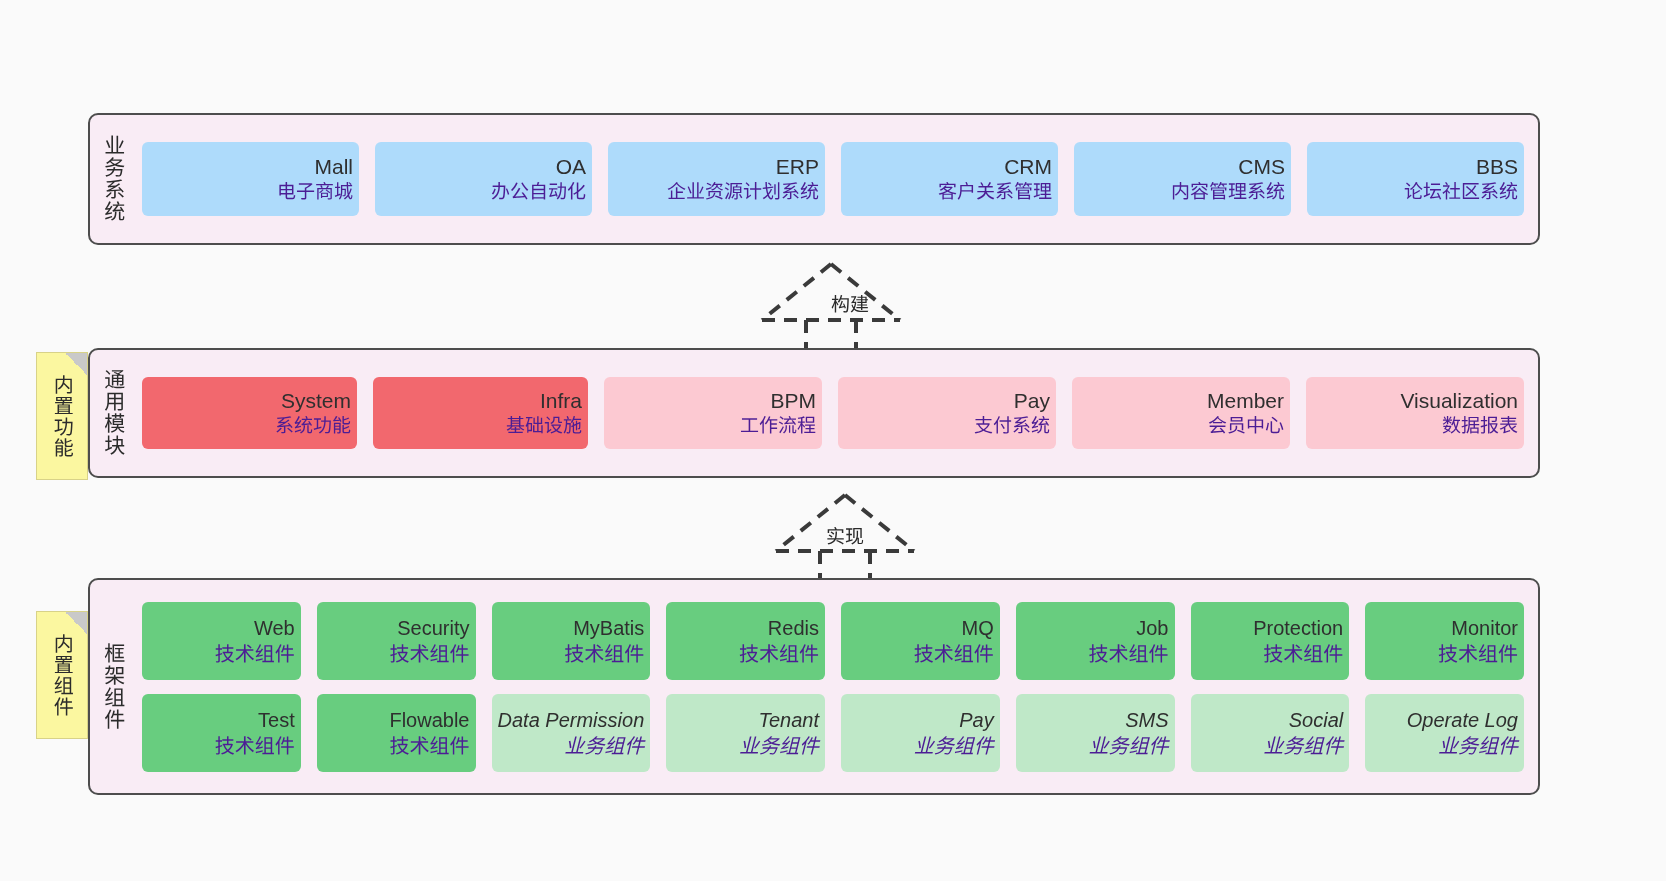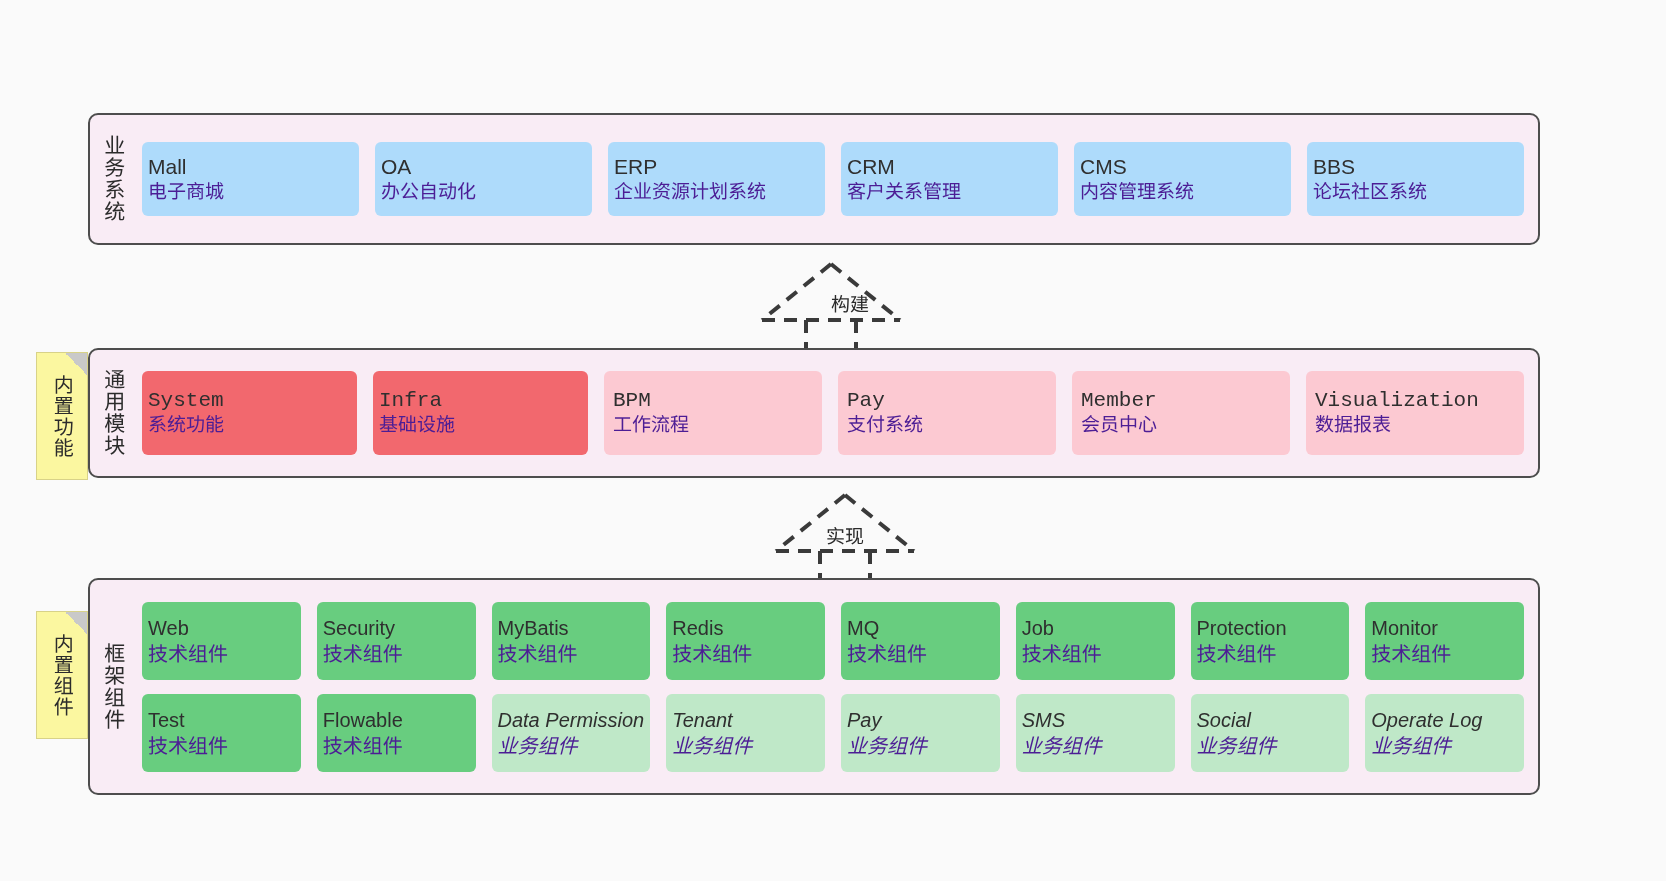--- a/index.html
+++ b/index.html
@@ -65,41 +65,41 @@
     width: 100%;
   }
 
   
   .node {
     flex: 1 1 0;
     min-width: 0;
     border-radius: 6px;
     display: flex;
     flex-direction: column;
-    align-items: flex-start;
+    align-items: flex-end;
     justify-content: center;
     text-align: center;
     line-height: 1.3;
     padding: 4px 6px;
     box-sizing: border-box;
   }
   .node .n-title {
     font-size: 21px;
     color: #2f2f2f;
   }
   .node .n-sub {
     font-size: 19px;
     color: #4c1d95;
   }
 
   .band-business { left: 88px; top: 113px; width: 1452px; height: 132px; }
   .band-business .node { height: 74px; background: #aedbfb; }
 
   .band-common { left: 88px; top: 348px; width: 1452px; height: 130px; }
-  .band-common .node { height: 84px; font-family: Liberation Mono, monospace; }
+  .band-common .node { height: 72px; }
   .node.red { background: #f2686e; }
   .node.pink { background: #fcc9d2; padding-left: 9px; }
 
   .band-framework { left: 88px; top: 578px; width: 1452px; height: 217px; }
   .band-framework .node { height: 78px; }
   .node.green { background: #68cd7f; }
   .node.lightgreen { background: #bfe8c8; font-style: italic; }
   .band-framework .node .n-title { font-size: 20px; }
   .band-framework .node .n-sub { font-size: 20px; }
 

